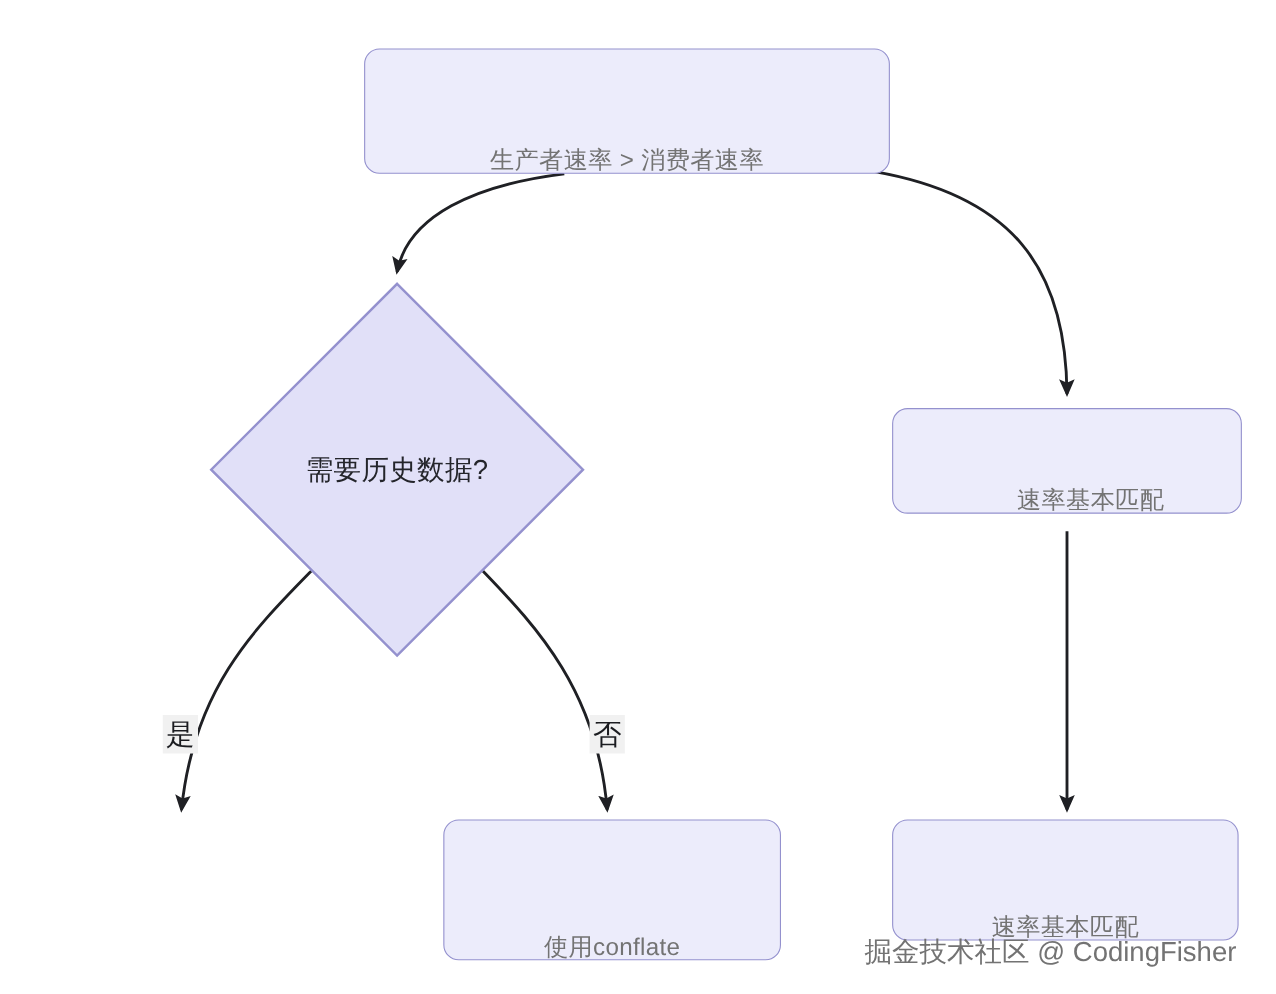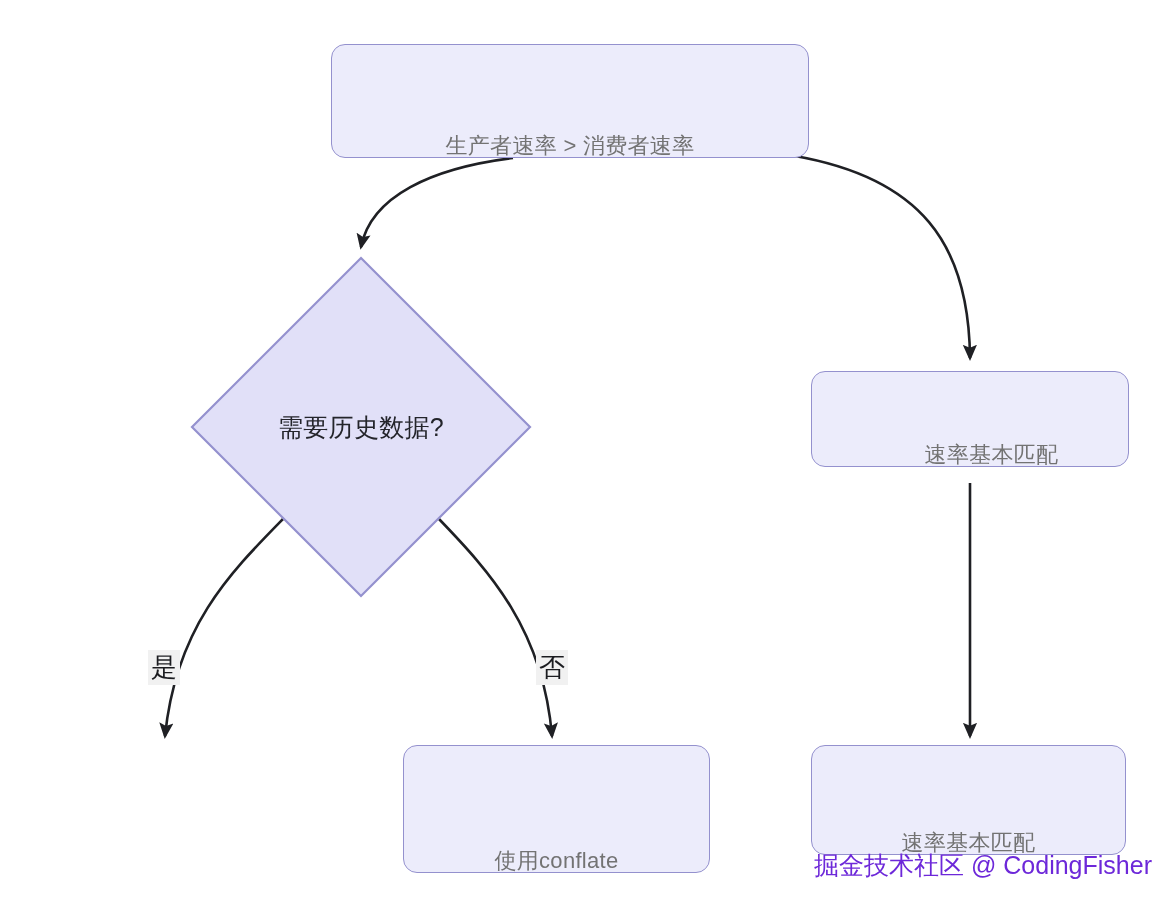--- a/index.html
+++ b/index.html
@@ -74,25 +74,24 @@
     background: #F1F1F1;
     color: #1B1C20;
     font-size: 26px;
     line-height: 1.18;
     padding: 2px 3px;
     z-index: 4;
     white-space: nowrap;
   }
   .watermark {
     position: absolute;
-    color: #6d28d9;
+    color: #737373;
     font-size: 25px;
     white-space: nowrap;
     z-index: 5;
-    margin-left: 28px;
   }
 </style>
 </head>
 <body>
 
 <div id="canvas">
 
   <svg id="edges" viewBox="0 0 1160 904" xmlns="http://www.w3.org/2000/svg">
     <defs>
       <marker id="arrow" viewBox="0 0 10 10" refX="8.2" refY="5" markerWidth="6.2" markerHeight="6.2" orient="auto-start-reverse">

